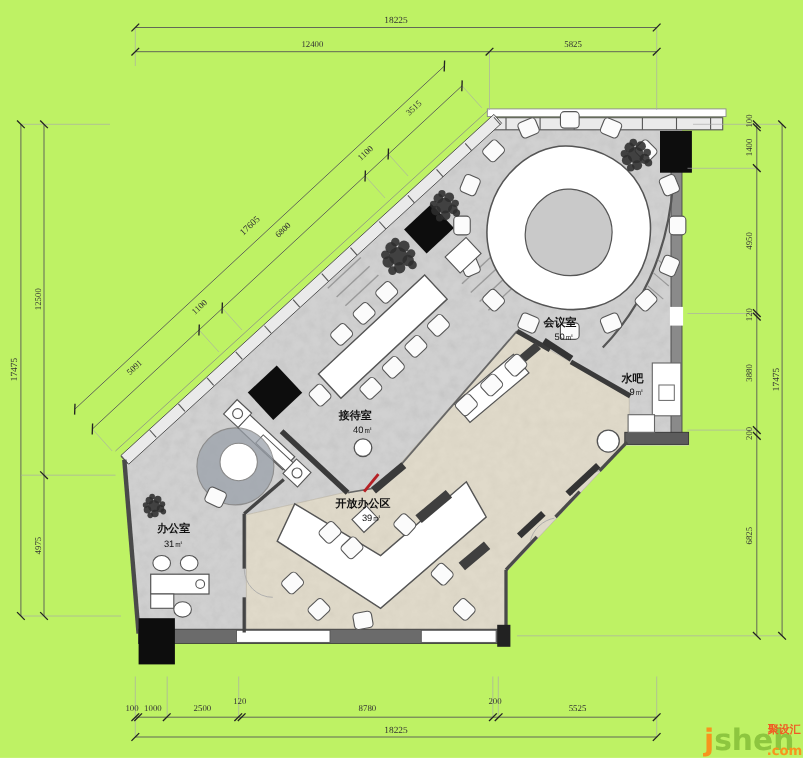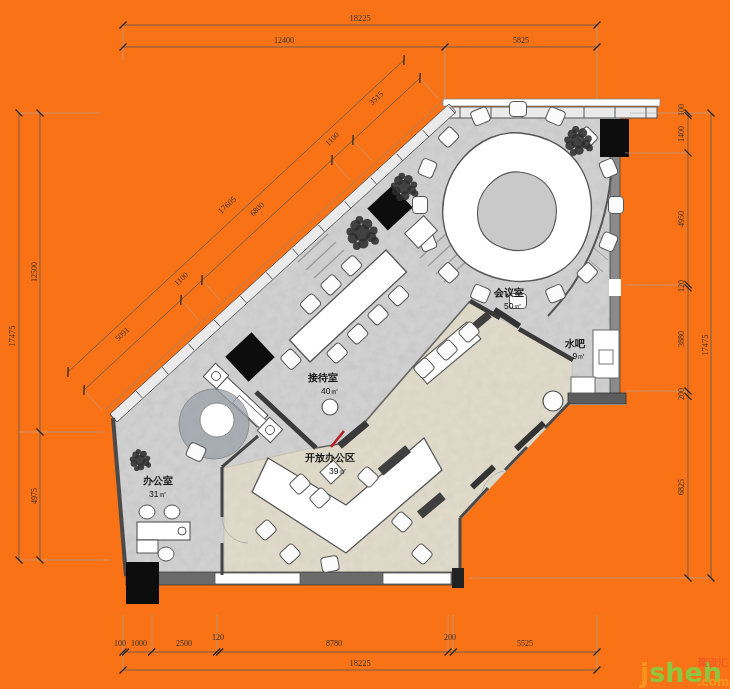--- a/index.html
+++ b/index.html
@@ -1,16 +1,16 @@
 <!DOCTYPE html>
 <html><head>
 <meta charset="utf-8">
 <style>
   html,body{margin:0;padding:0;background:#fff;}
-  #stage{position:relative;width:730px;height:689px;background:#f97316;overflow:hidden;
+  #stage{position:relative;width:730px;height:689px;background:#bef264;overflow:hidden;
          font-family:"Liberation Sans",sans-serif;}
   svg text{user-select:none;}
   .dim{font-family:"Liberation Serif",serif;font-size:8px;fill:#333;}
   .dimBig{font-family:"Liberation Serif",serif;font-size:8.5px;fill:#333;}
   .room{font-family:"Liberation Sans",sans-serif;font-size:10px;fill:#111;font-weight:bold;}
   .area{font-family:"Liberation Sans",sans-serif;font-size:8.5px;fill:#111;}
   .wm-main{font-family:"DejaVu Sans",sans-serif;font-weight:bold;font-size:27px;}
   .wm-com{font-family:"DejaVu Sans",sans-serif;font-weight:bold;font-size:12px;}
   .wm-cn{font-family:"DejaVu Sans",sans-serif;font-weight:bold;font-size:10px;}
 </style>

